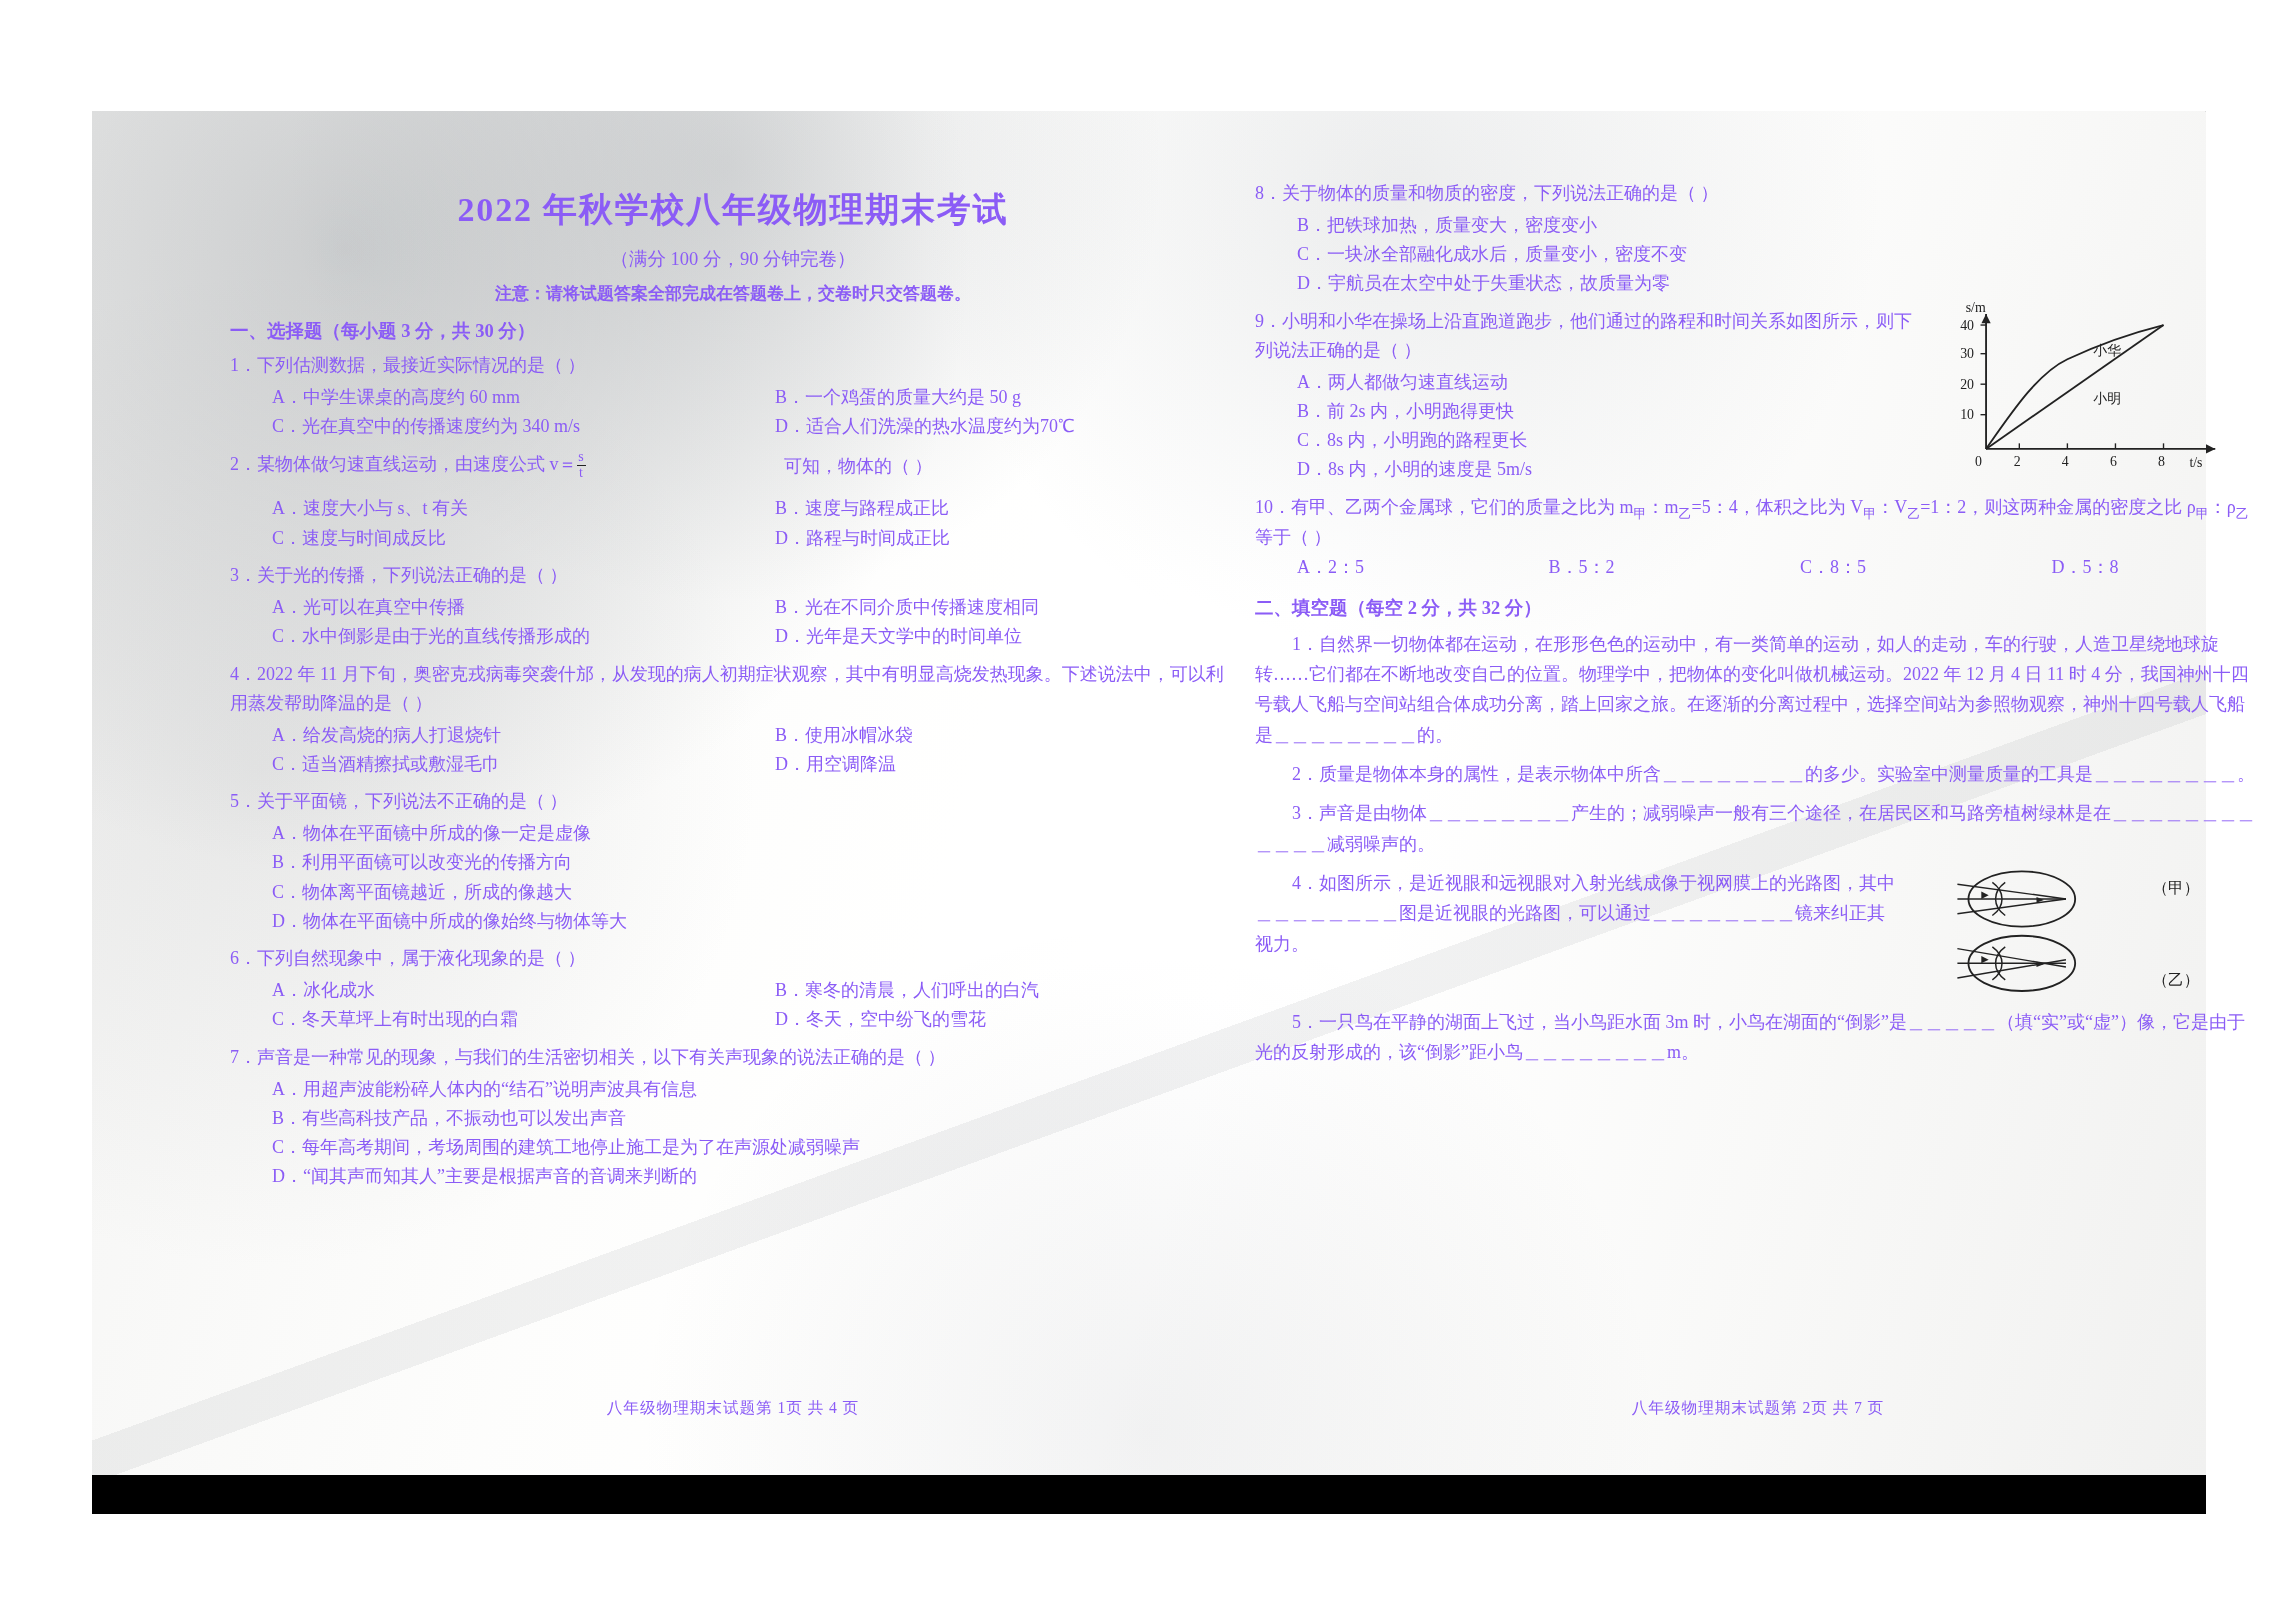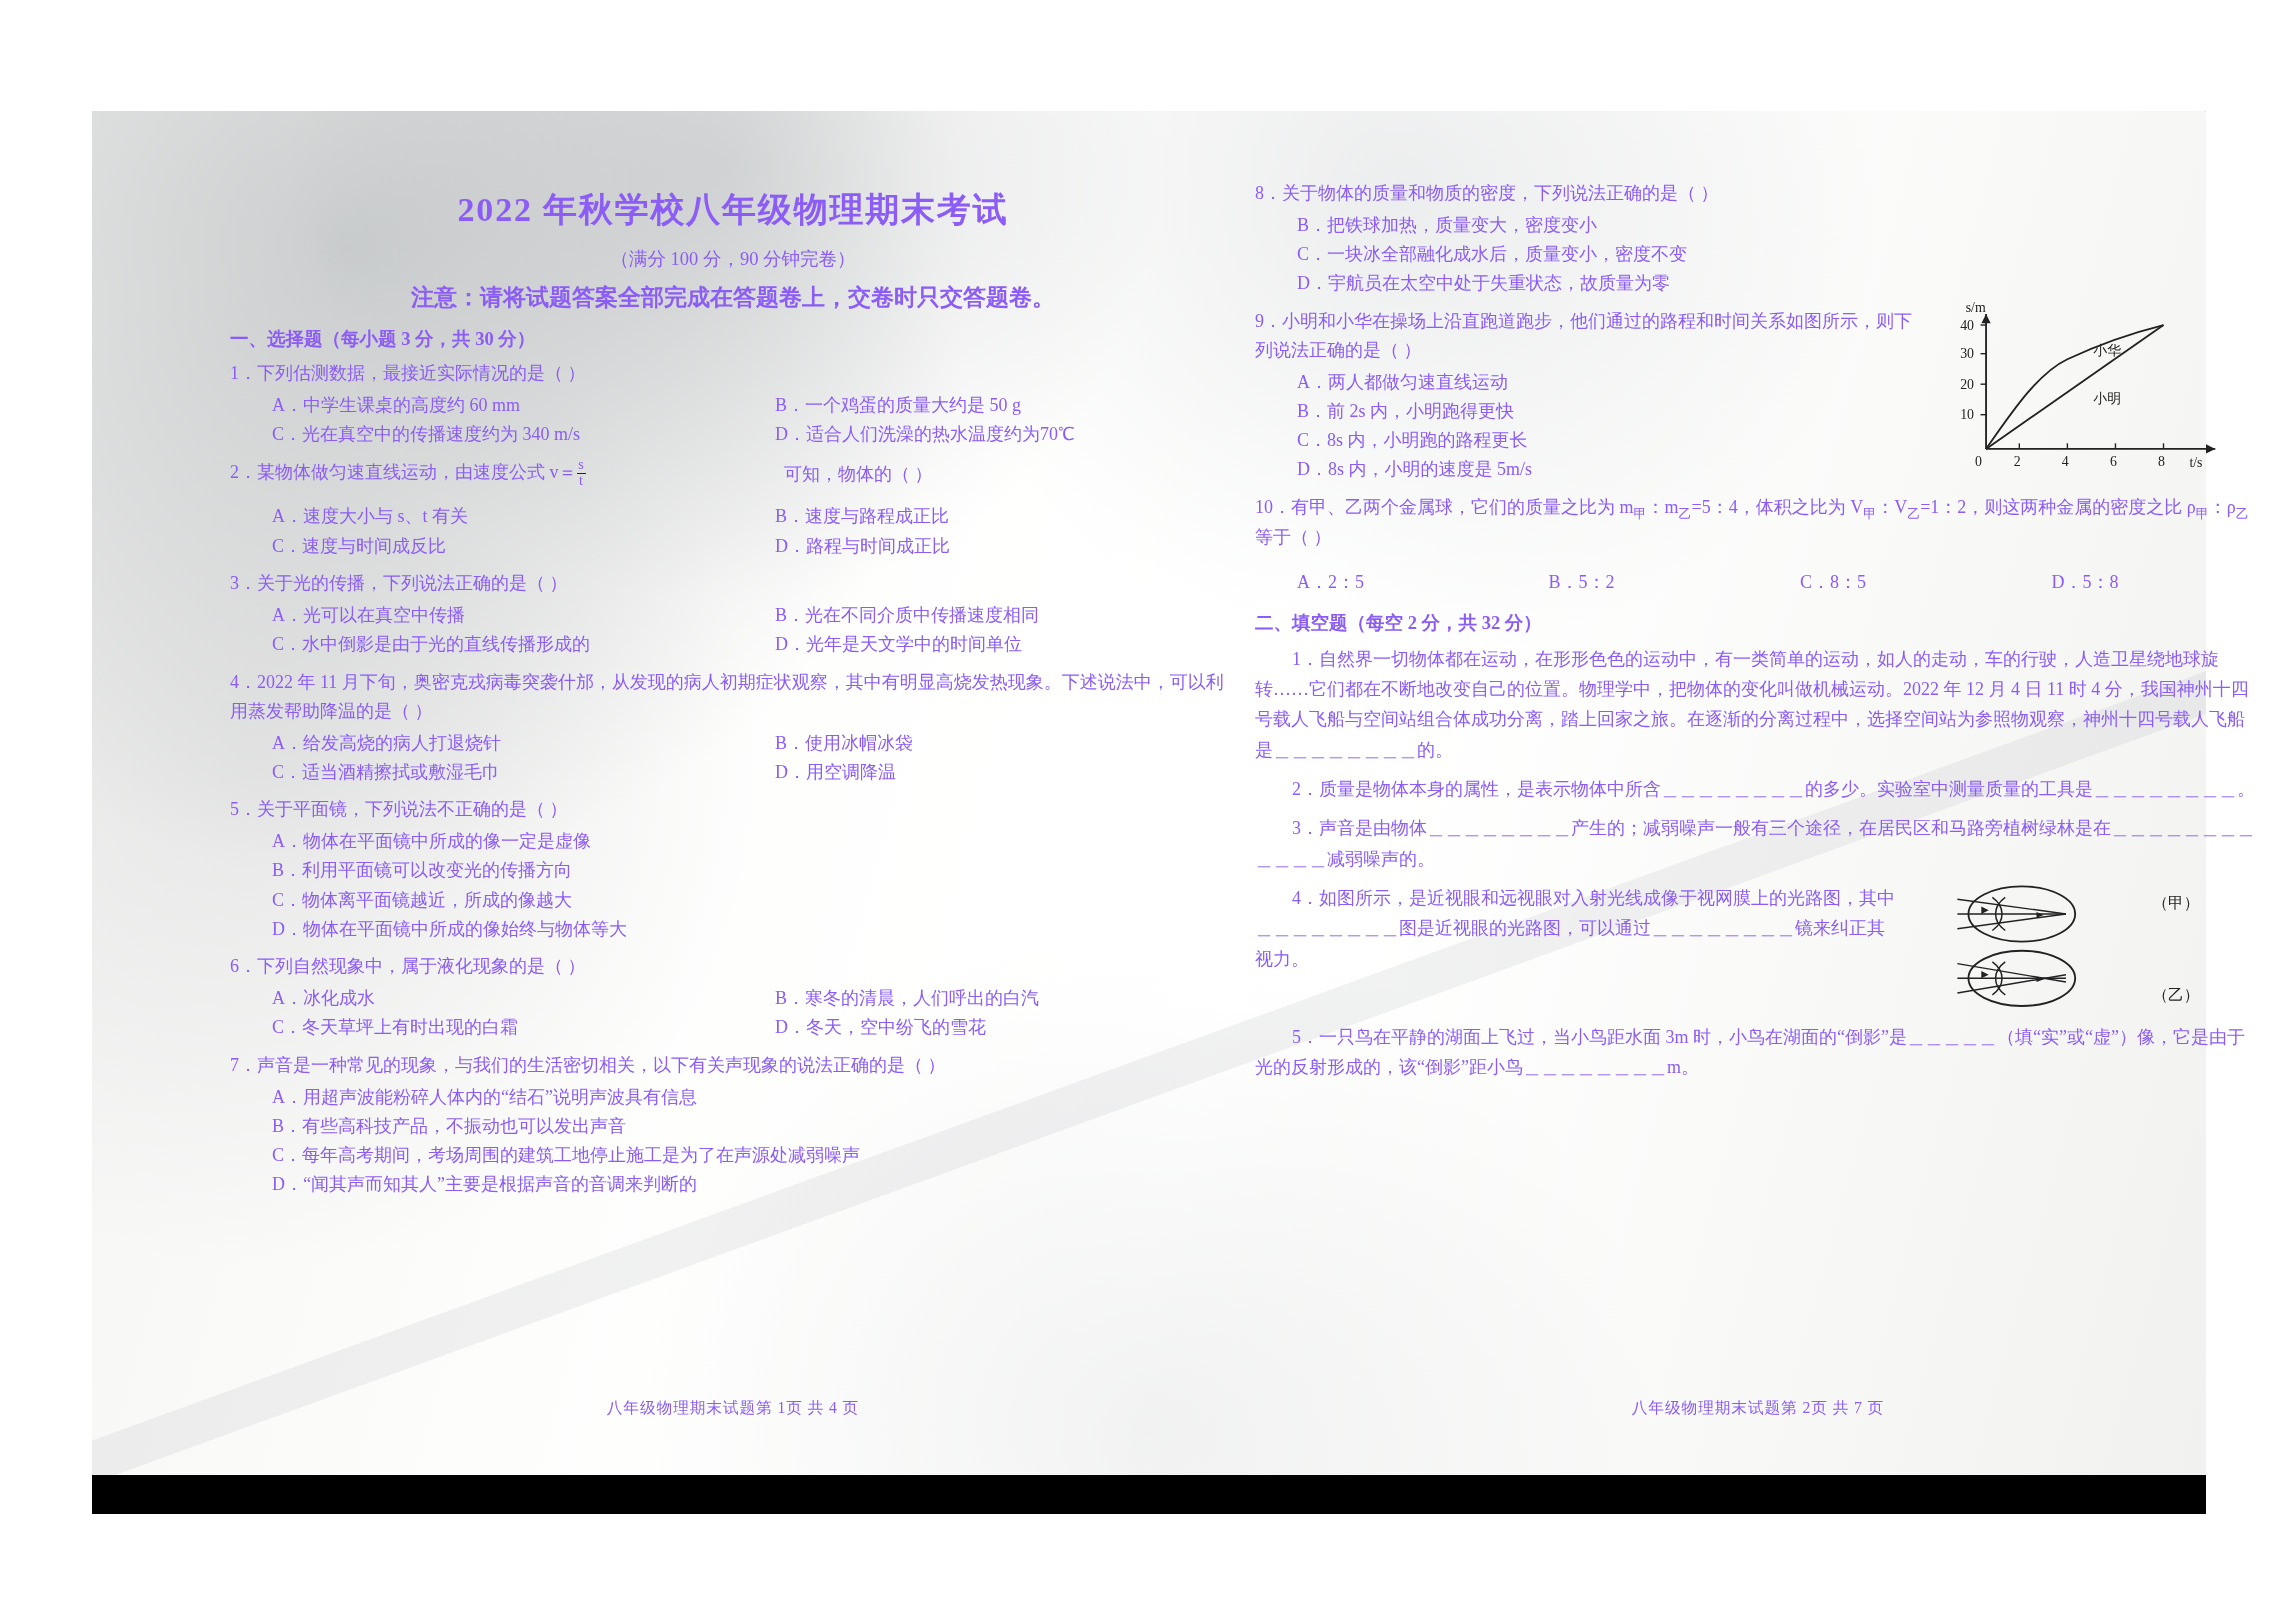--- a/index.html
+++ b/index.html
@@ -73,21 +73,21 @@
     text-align: center;
     margin-top: 76px;
   }
   .subtitle {
     text-align: center;
     font-size: 18.5px;
     margin-top: 13px;
   }
   .notice {
     text-align: center;
-    font-size: 23px;
+    font-size: 17px;
     font-weight: bold;
     margin-top: 11px;
   }
   .sec-head {
     font-size: 18.5px;
     font-weight: bold;
     margin-top: 13px;
   }
   .q {
     font-size: 18px;
@@ -278,21 +278,21 @@
           <path d="M52,160 C80,120 108,78 140,63 C178,45 220,32 244,26" fill="none" stroke="#222" stroke-width="2"></path>
           <line x1="52" y1="160" x2="244" y2="26" stroke="#222" stroke-width="2"></line>
           <text x="168" y="58" font-size="15" font-family="Liberation Serif, serif" fill="#222">小华</text>
           <text x="168" y="110" font-size="15" font-family="Liberation Serif, serif" fill="#222">小明</text>
         </svg>
       </div>
     </div>
 
     <div class="q">
       <span>10．有甲、乙两个金属球，它们的质量之比为 m</span><sub class="small">甲</sub><span>：m</span><sub class="small">乙</sub><span>=5：4，体积之比为 V</span><sub class="small">甲</sub><span>：V</span><sub class="small">乙</sub><span>=1：2，则这两种金属的密度之比 ρ</span><sub class="small">甲</sub><span>：ρ</span><sub class="small">乙</sub><span>等于（      ）</span>
-      <div class="opts four" style="margin-top:15px;">
+      <div class="opts four" style="margin-top:0;">
         <div class="o">A．2：5</div>
         <div class="o">B．5：2</div>
         <div class="o">C．8：5</div>
         <div class="o">D．5：8</div>
       </div>
     </div>
 
     <div class="sec-head">二、填空题（每空 2 分，共 32 分）</div>
 
     <div class="fill">1．自然界一切物体都在运动，在形形色色的运动中，有一类简单的运动，如人的走动，车的行驶，人造卫星绕地球旋转……它们都在不断地改变自己的位置。物理学中，把物体的变化叫做机械运动。2022 年 12 月 4 日 11 时 4 分，我国神州十四号载人飞船与空间站组合体成功分离，踏上回家之旅。在逐渐的分离过程中，选择空间站为参照物观察，神州十四号载人飞船是＿＿＿＿＿＿＿＿的。</div>

